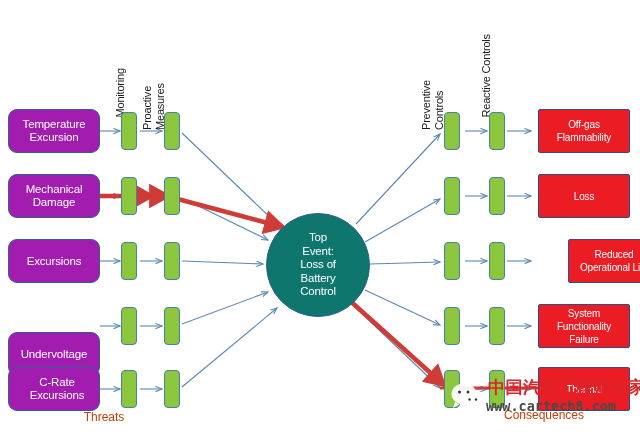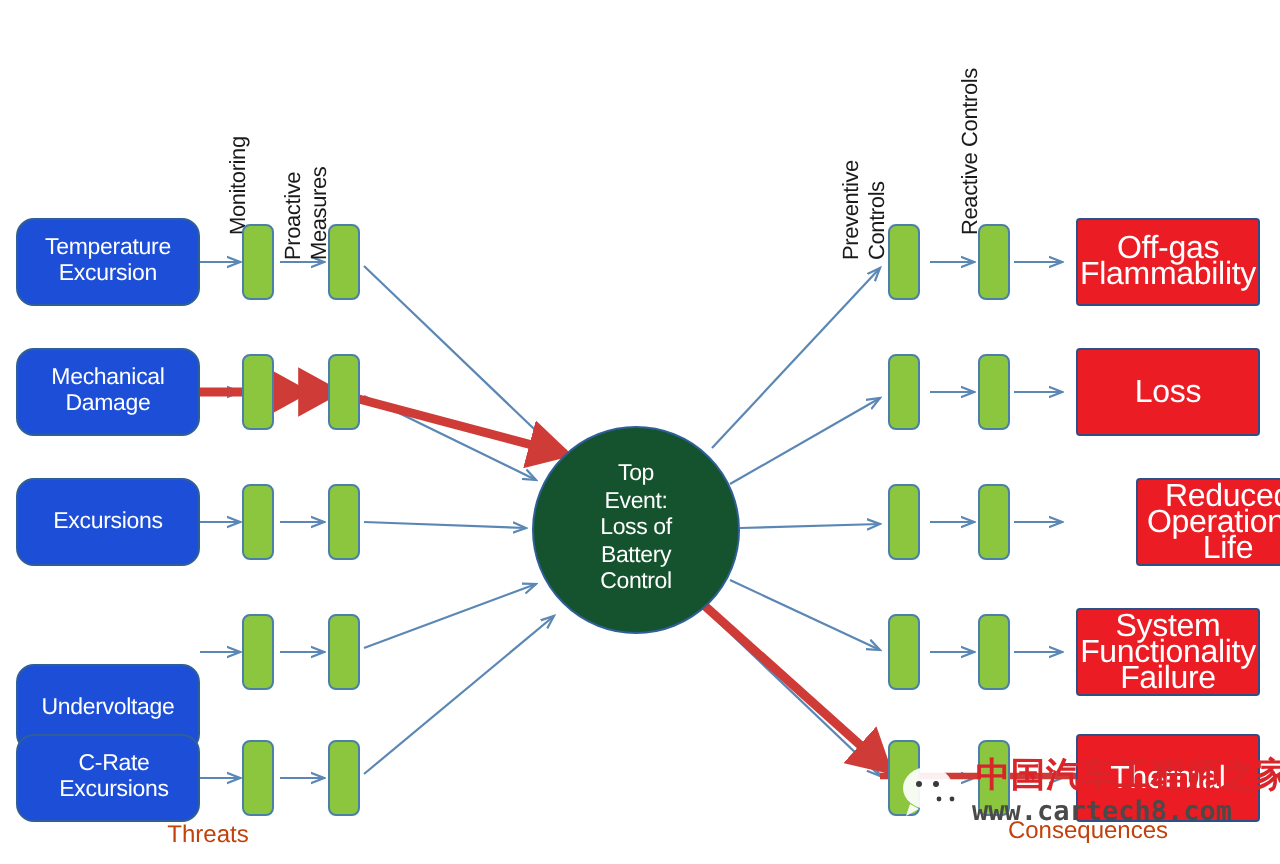--- a/index.html
+++ b/index.html
@@ -17,42 +17,42 @@
   #edges {
     position: absolute; left: 0; top: 0;
     width: 640px; height: 432px;
     pointer-events: none;
   }
 
   
   .threat {
     position: absolute;
     width: 92px; height: 44px;
-    background: #1d4ed8;
+    background: #a21caf;
     border: 1.6px solid #2e5f96;
     border-radius: 9px;
     color: #ffffff;
     font-size: 11.5px;
     line-height: 13px;
     font-weight: normal;
     display: flex; align-items: center; justify-content: center;
     text-align: center;
     padding: 2px 4px;
     letter-spacing: -0.15px;
   }
 
   
   .consequence {
     position: absolute;
     width: 92px; height: 44px;
     background: #ec1c24;
     border: 1.6px solid #2e4f86;
     border-radius: 2px;
     color: #ffffff;
-    font-size: 16px;
+    font-size: 10px;
     line-height: 13px;
     display: flex; align-items: center; justify-content: center;
     text-align: center;
     padding: 2px 4px;
     letter-spacing: -0.15px;
   }
 
   
   .barrier {
     position: absolute;
@@ -81,21 +81,21 @@
     color: #c2410c;
     text-align: center;
   }
 
   
   #top-event {
     position: absolute;
     left: 266px; top: 213px;
     width: 104px; height: 104px;
     border-radius: 50%;
-    background: #14532d;
+    background: #0f766e;
     border: 1.6px solid #2e5f96;
     color: #ffffff;
     font-size: 11.5px;
     line-height: 13.5px;
     display: flex; align-items: center; justify-content: center;
     text-align: center;
     padding: 6px;
     letter-spacing: -0.2px;
     z-index: 3;
   }

